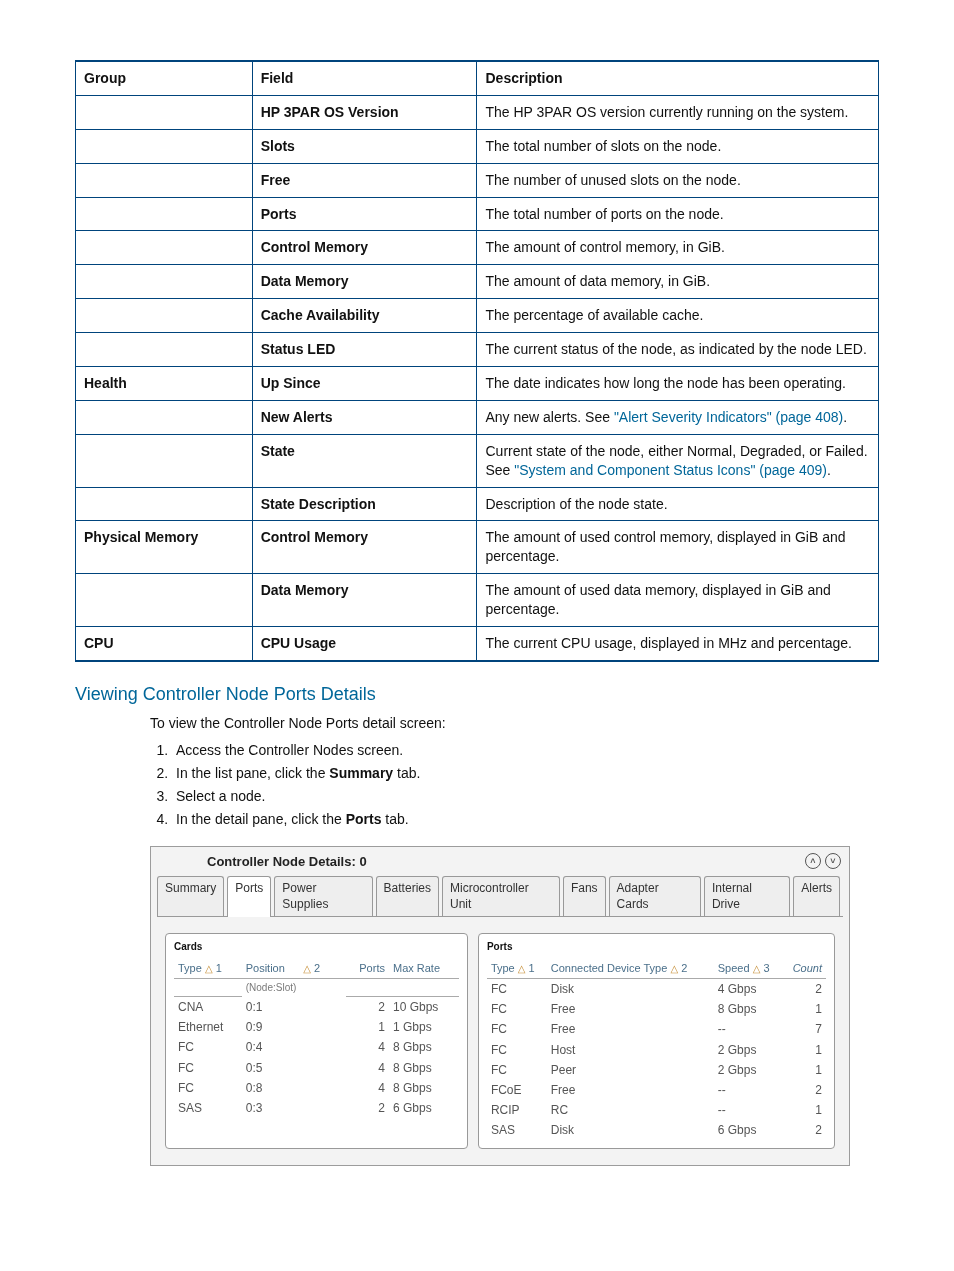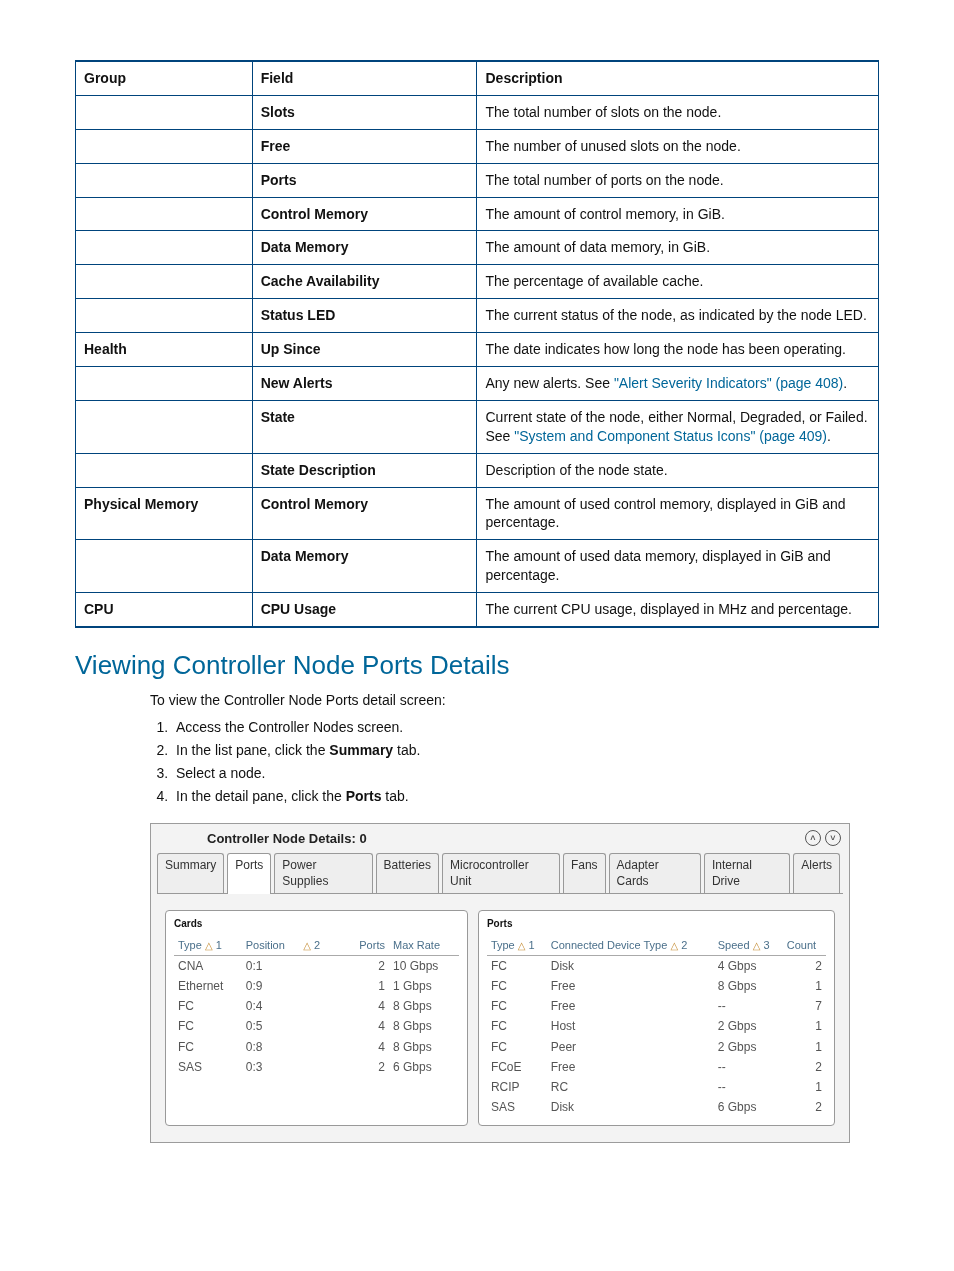--- a/index.html
+++ b/index.html
@@ -24,21 +24,21 @@
     padding:7px 8px;
     text-align:left;
     vertical-align:top;
     font-size:14px;
   }
   table.ref th{font-weight:bold;background:#fff;}
   table.ref td.bold{font-weight:bold;}
   .heading{
     font-family:"Segoe UI Light","Helvetica Neue Light",Arial,sans-serif;
     font-weight:300;
-    font-size:26px;
+    font-size:18px;
     color:#006699;
     margin:20px 0 8px 0;
   }
   .body-block{margin-left:75px;}
   .body-block p{margin:6px 0;}
   ol.steps{margin:4px 0 0 0;padding-left:22px;}
   ol.steps li{padding:2px 0 2px 4px;}
   a.link{color:#006699;text-decoration:none;}
 
   
@@ -67,20 +67,25 @@
 
 <table class="ref">
   <thead>
     <tr>
       <th style="width:22%;">Group</th>
       <th style="width:28%;">Field</th>
       <th>Description</th>
     </tr>
   </thead>
   <tbody id="ref-body">
+      <tr>
+        <td class="bold"></td>
+        <td class="bold">HP 3PAR OS Version</td>
+        <td>The HP 3PAR OS version currently running on the system.</td>
+      </tr>
       <tr>
         <td class="bold"></td>
         <td class="bold">Slots</td>
         <td>The total number of slots on the node.</td>
       </tr>
       <tr>
         <td class="bold"></td>
         <td class="bold">Free</td>
         <td>The number of unused slots on the node.</td>
       </tr>
@@ -182,20 +187,26 @@
     <div class="panel" style="flex:1.05;">
       <div class="panel-title">Cards</div>
       <table class="grid">
         <thead>
           <tr>
             <th><span>Type</span> <span class="sort-icon">△</span> <span>1</span></th>
             <th><span>Position</span> &nbsp;&nbsp;&nbsp;&nbsp; <span class="sort-icon">△</span> <span>2</span></th>
             <th style="text-align:right;">Ports</th>
             <th>Max Rate</th>
           </tr>
+          <tr>
+              <th></th>
+              <th class="sub">(Node:Slot)</th>
+              <th></th>
+              <th></th>
+            </tr>
         </thead>
         <tbody id="cards-body">
             <tr>
               <td>CNA</td>
               <td>0:1</td>
               <td class="r">2</td>
               <td>10 Gbps</td>
             </tr>
             <tr>
               <td>Ethernet</td>
@@ -232,21 +243,21 @@
     </div>
 
     <div class="panel" style="flex:1.25;">
       <div class="panel-title">Ports</div>
       <table class="grid">
         <thead>
           <tr>
             <th><span>Type</span> <span class="sort-icon">△</span> <span>1</span></th>
             <th><span>Connected Device Type</span> <span class="sort-icon">△</span> <span>2</span></th>
             <th><span>Speed</span> <span class="sort-icon">△</span> <span>3</span></th>
-            <th style="text-align:left;">Count</th>
+            <th style="text-align:right;font-style:italic;">Count</th>
           </tr>
         </thead>
         <tbody id="ports-body">
             <tr>
               <td>FC</td>
               <td>Disk</td>
               <td>4 Gbps</td>
               <td class="r">2</td>
             </tr>
             <tr>

